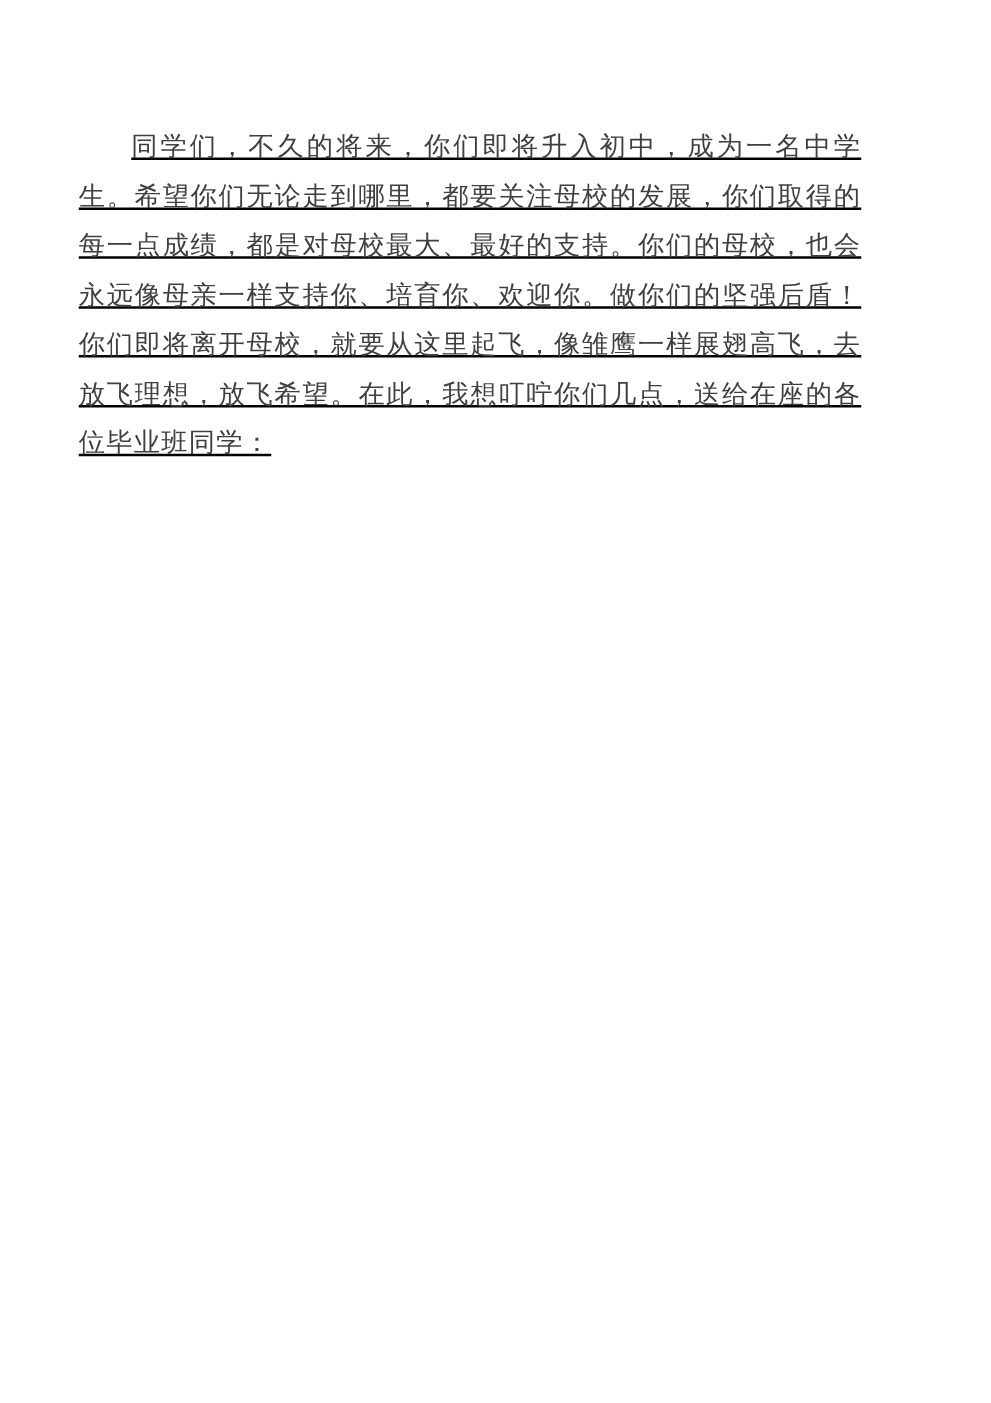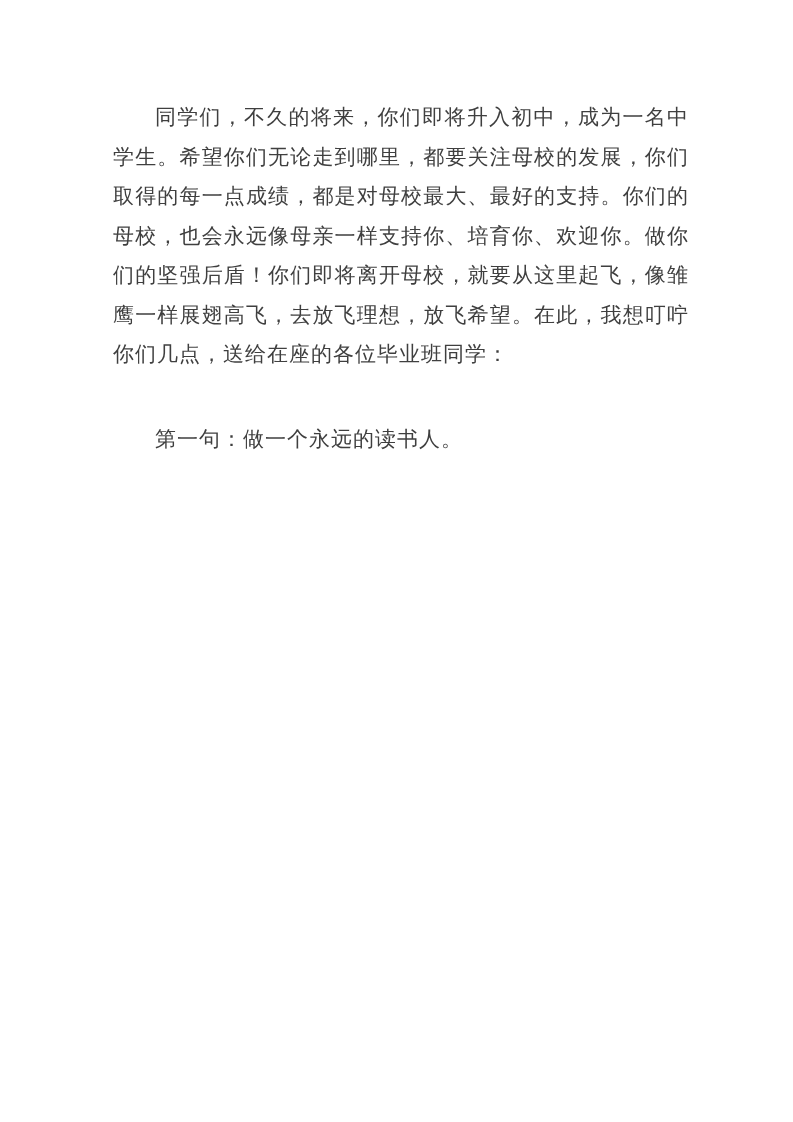--- a/index.html
+++ b/index.html
@@ -7,21 +7,22 @@
     padding: 0;
     background: #ffffff;
   }
   .page {
     position: relative;
     width: 793px;
     height: 1122px;
     background: #ffffff;
     overflow: hidden;
     box-sizing: border-box;
-    padding: 98px 104px 0 113px;
+    padding: 98px 104px 0 63px;
+    text-decoration: underline;
   }
   .doc-body {
     width: 100%;
   }
   .para {
     font-family: "Liberation Serif", "DejaVu Serif", serif;
     font-size: 21px;
     line-height: 39.5px;
     letter-spacing: 1px;
     color: #3f3f3f;
@@ -30,15 +31,14 @@
     margin: 0 0 45px 0;
     word-break: break-all;
   }
 </style>
 </head>
 <body>
 
 <div class="page">
   <div class="doc-body">
     <p class="para">同学们，不久的将来，你们即将升入初中，成为一名中学生。希望你们无论走到哪里，都要关注母校的发展，你们取得的每一点成绩，都是对母校最大、最好的支持。你们的母校，也会永远像母亲一样支持你、培育你、欢迎你。做你们的坚强后盾！你们即将离开母校，就要从这里起飞，像雏鹰一样展翅高飞，去放飞理想，放飞希望。在此，我想叮咛你们几点，送给在座的各位毕业班同学：</p>
-    <p class="para">第一句：做一个永远的读书人。</p>
   </div>
 </div>
 
 </body></html>

